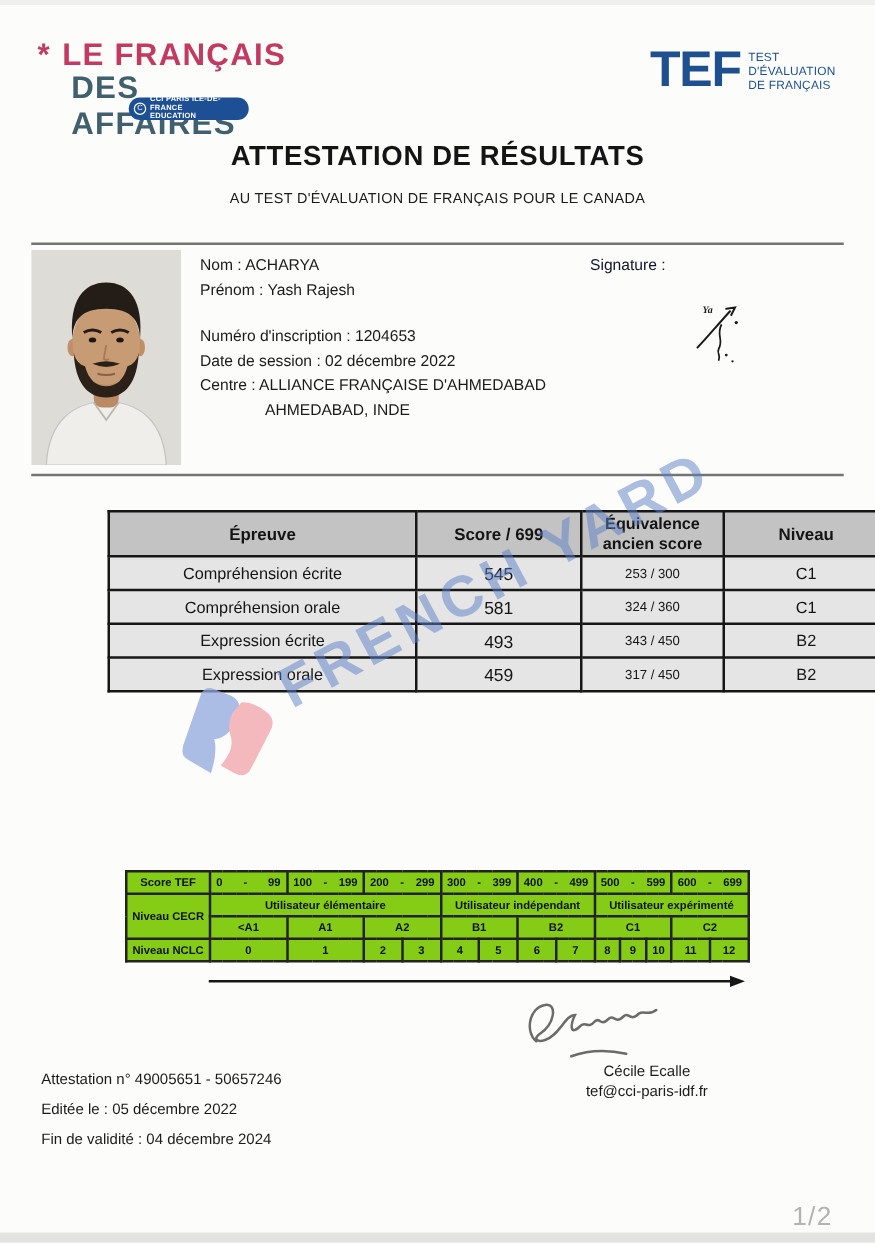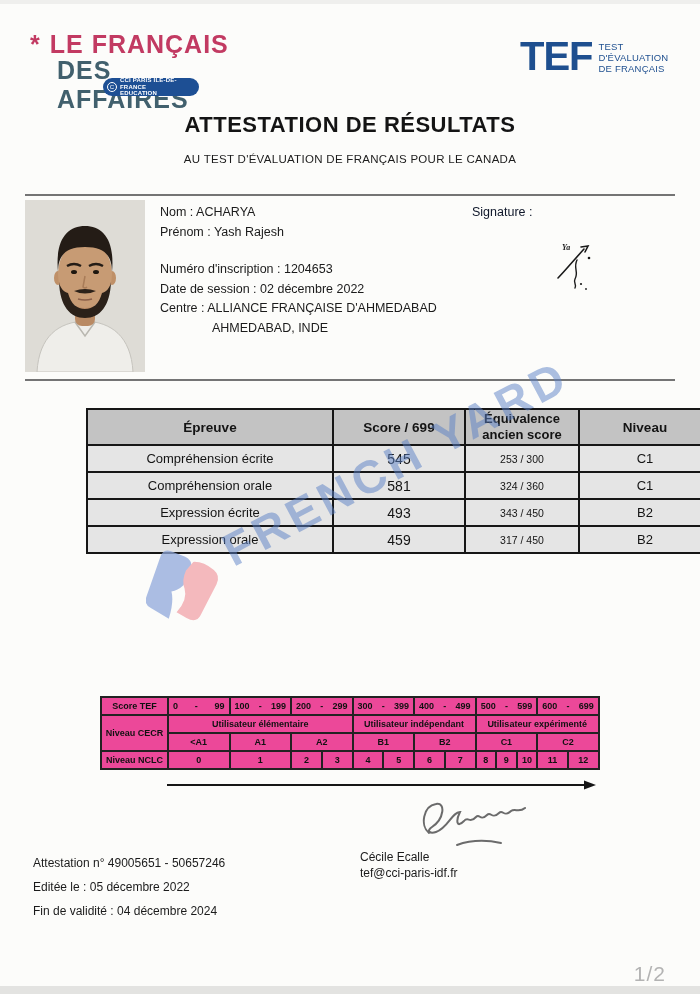--- a/index.html
+++ b/index.html
@@ -45,31 +45,31 @@
   .results .row-cell { height:27px; font-size:13px; background:#e5e5e5; }
   .results .score-cell { font-size:14px; }
   .results .equiv-cell { font-size:10.5px; }
 
   
   .wm-text { position:absolute; left:226px; top:526px; transform:rotate(-28deg); transform-origin:0 50%; font-size:46px; font-weight:bold; letter-spacing:5px; color:rgba(90,127,197,0.5); white-space:nowrap; pointer-events:none; }
   .wm-logo { position:absolute; left:146px; top:548px; pointer-events:none; }
 
   
   .scale { position:absolute; left:100px; top:696px; width:498px; border-collapse:collapse; table-layout:fixed; }
-  .scale td { border:2px solid #222; font-size:9px; font-weight:bold; color:#111; text-align:center; vertical-align:middle; padding:0; height:18px; background:#ec4899;margin-top:45px; }
+  .scale td { border:2px solid #222; font-size:9px; font-weight:bold; color:#111; text-align:center; vertical-align:middle; padding:0; height:18px; background:#84cc16;margin-top:45px; }
   .scale .lab { font-size:9px; }
   .range-flex { display:flex; justify-content:space-between; padding:0 4px; }
   .scale-arrow { position:absolute; left:165px; top:779px; }
 
   
   .dir-sig { position:absolute; left:415px; top:793px; }
   .foot-left { position:absolute; left:33px; top:856px; }
   .foot-left .fl-line { font-size:12px; color:#1b1b1b; margin-bottom:10px; }
   .foot-right { position:absolute; left:360px; top:850px; width:315px; }
-  .foot-right .fr-line { font-size:12px; color:#1b1b1b; line-height:1.3; }
+  .foot-right .fr-line { font-size:12px; color:#1b1b1b; line-height:1.3;text-align:center; }
   .page-num { position:absolute; right:34px; bottom:8px; font-size:21px; color:#b3b3b3; letter-spacing:1px; }
 </style>
 </head>
 <body>
 
 <div class="page">
   <div class="top-edge"></div>
 
   <div class="brand">
     <div class="brand-line1" style="color:#c23a62;">

